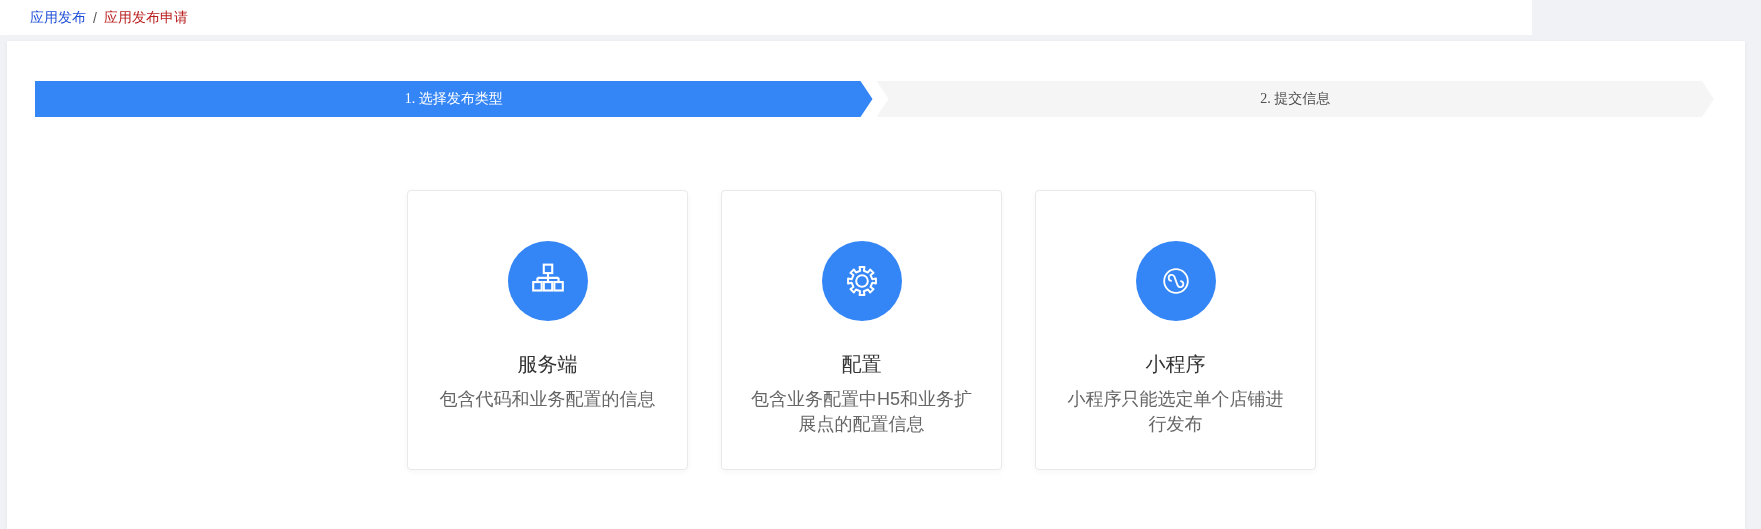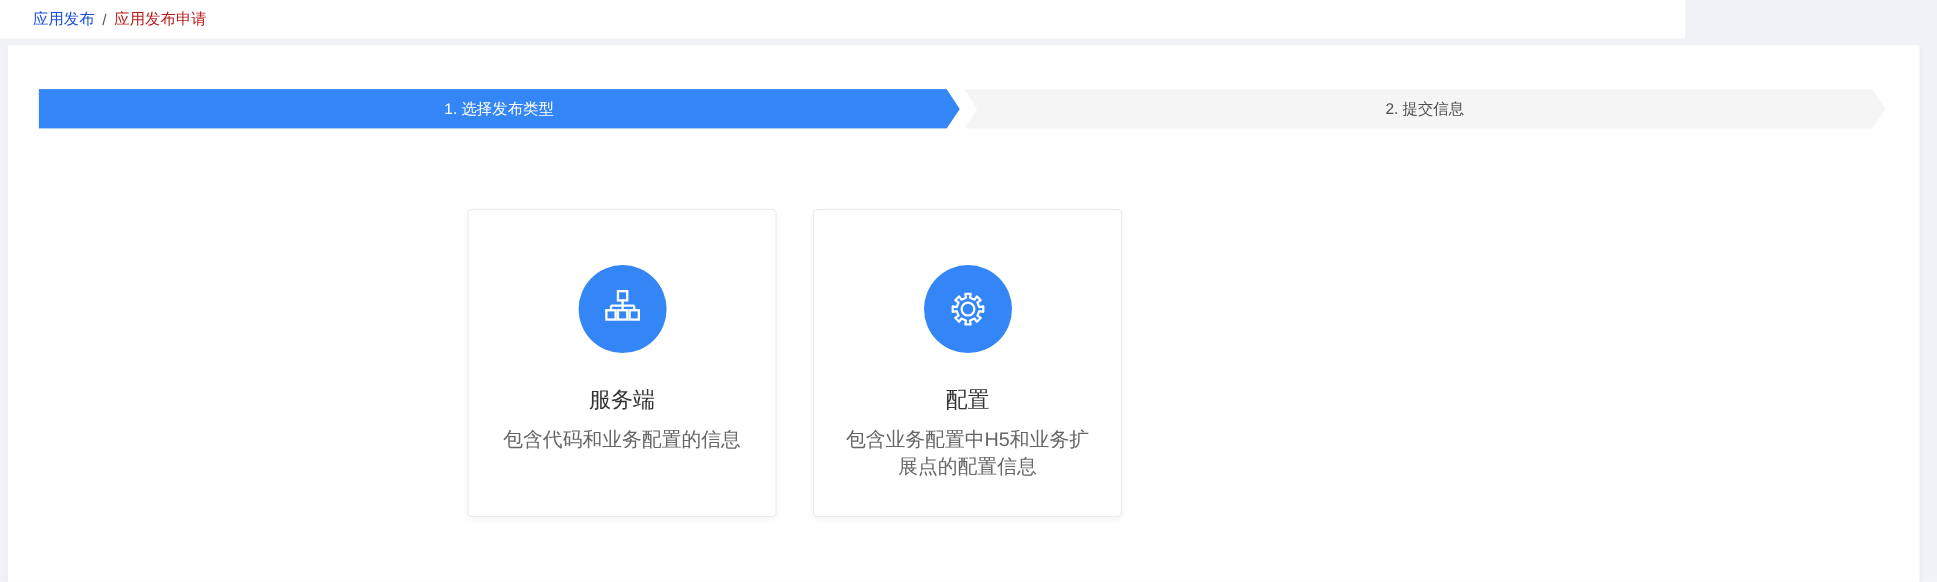--- a/index.html
+++ b/index.html
@@ -39,36 +39,37 @@
     display:flex; gap:4px;
   }
   .step {
     flex:1 1 0;
     height:36px; line-height:36px;
     text-align:center;
     font-size:14px;
     background:#f5f5f5;
     color:#4d4d4d;
     cursor:pointer;
+    font-family:Liberation Serif, serif;
   }
   .step.first {
     background:#3485f6;
     color:#ffffff;
     clip-path:polygon(0 0, calc(100% - 12px) 0, 100% 50%, calc(100% - 12px) 100%, 0 100%);
   }
   .step.mid {
     clip-path:polygon(0 0, calc(100% - 12px) 0, 100% 50%, calc(100% - 12px) 100%, 0 100%, 12px 50%);
   }
   .step.last {
     clip-path:polygon(0 0, 100% 0, 100% 100%, 0 100%, 12px 50%);
   }
 
   
   .cards {
-    position:absolute; left:418px; top:149px;
+    position:absolute; left:400px; top:149px;
     display:flex; gap:33px;justify-content:center;
   }
   .card {
     width:281px; height:280px;
     background:#ffffff;
     border:1px solid #e9e9e9;
     border-radius:4px;
     box-shadow:0 2px 6px rgba(0,0,0,0.04);
     text-align:center;
     cursor:pointer;
@@ -131,15 +132,25 @@
       <div class="icon-circle">
         <svg width="40" height="40" viewBox="0 0 44 44" fill="none" stroke="#ffffff" stroke-width="2.2" stroke-linejoin="round">
           <polygon points="37.3,19.3 37.3,24.7 33.3,24 31.4,28.6 34.7,30.9 30.9,34.7 28.6,31.4 24,33.3 24.7,37.3 19.3,37.3 20,33.3 15.4,31.4 13.1,34.7 9.3,30.9 12.6,28.6 10.7,24 6.7,24.7 6.7,19.3 10.7,20 12.6,15.4 9.3,13.1 13.1,9.3 15.4,12.6 20,10.7 19.3,6.7 24.7,6.7 24,10.7 28.6,12.6 30.9,9.3 34.7,13.1 31.4,15.4 33.3,20"></polygon>
           <circle cx="22" cy="22" r="6.4"></circle>
         </svg>
       </div>
       <div class="card-title">配置</div>
       <div class="card-desc">包含业务配置中H5和业务扩展点的配置信息</div>
     </div>
 
+    <div class="card">
+      <div class="icon-circle">
+        <svg width="40" height="40" viewBox="0 0 44 44" fill="none" stroke="#ffffff" stroke-width="2">
+          <circle cx="22" cy="22" r="13"></circle>
+          <path d="M17.7 20.3a3.3 3.3 0 1 1 4.3-3.2v9.8a3.3 3.3 0 1 0 4.3-3.2" transform="rotate(-20 22 22)"></path>
+        </svg>
+      </div>
+      <div class="card-title">小程序</div>
+      <div class="card-desc">小程序只能选定单个店铺进行发布</div>
+    </div>
 
   </div>
 </div>
 
 </body></html>

